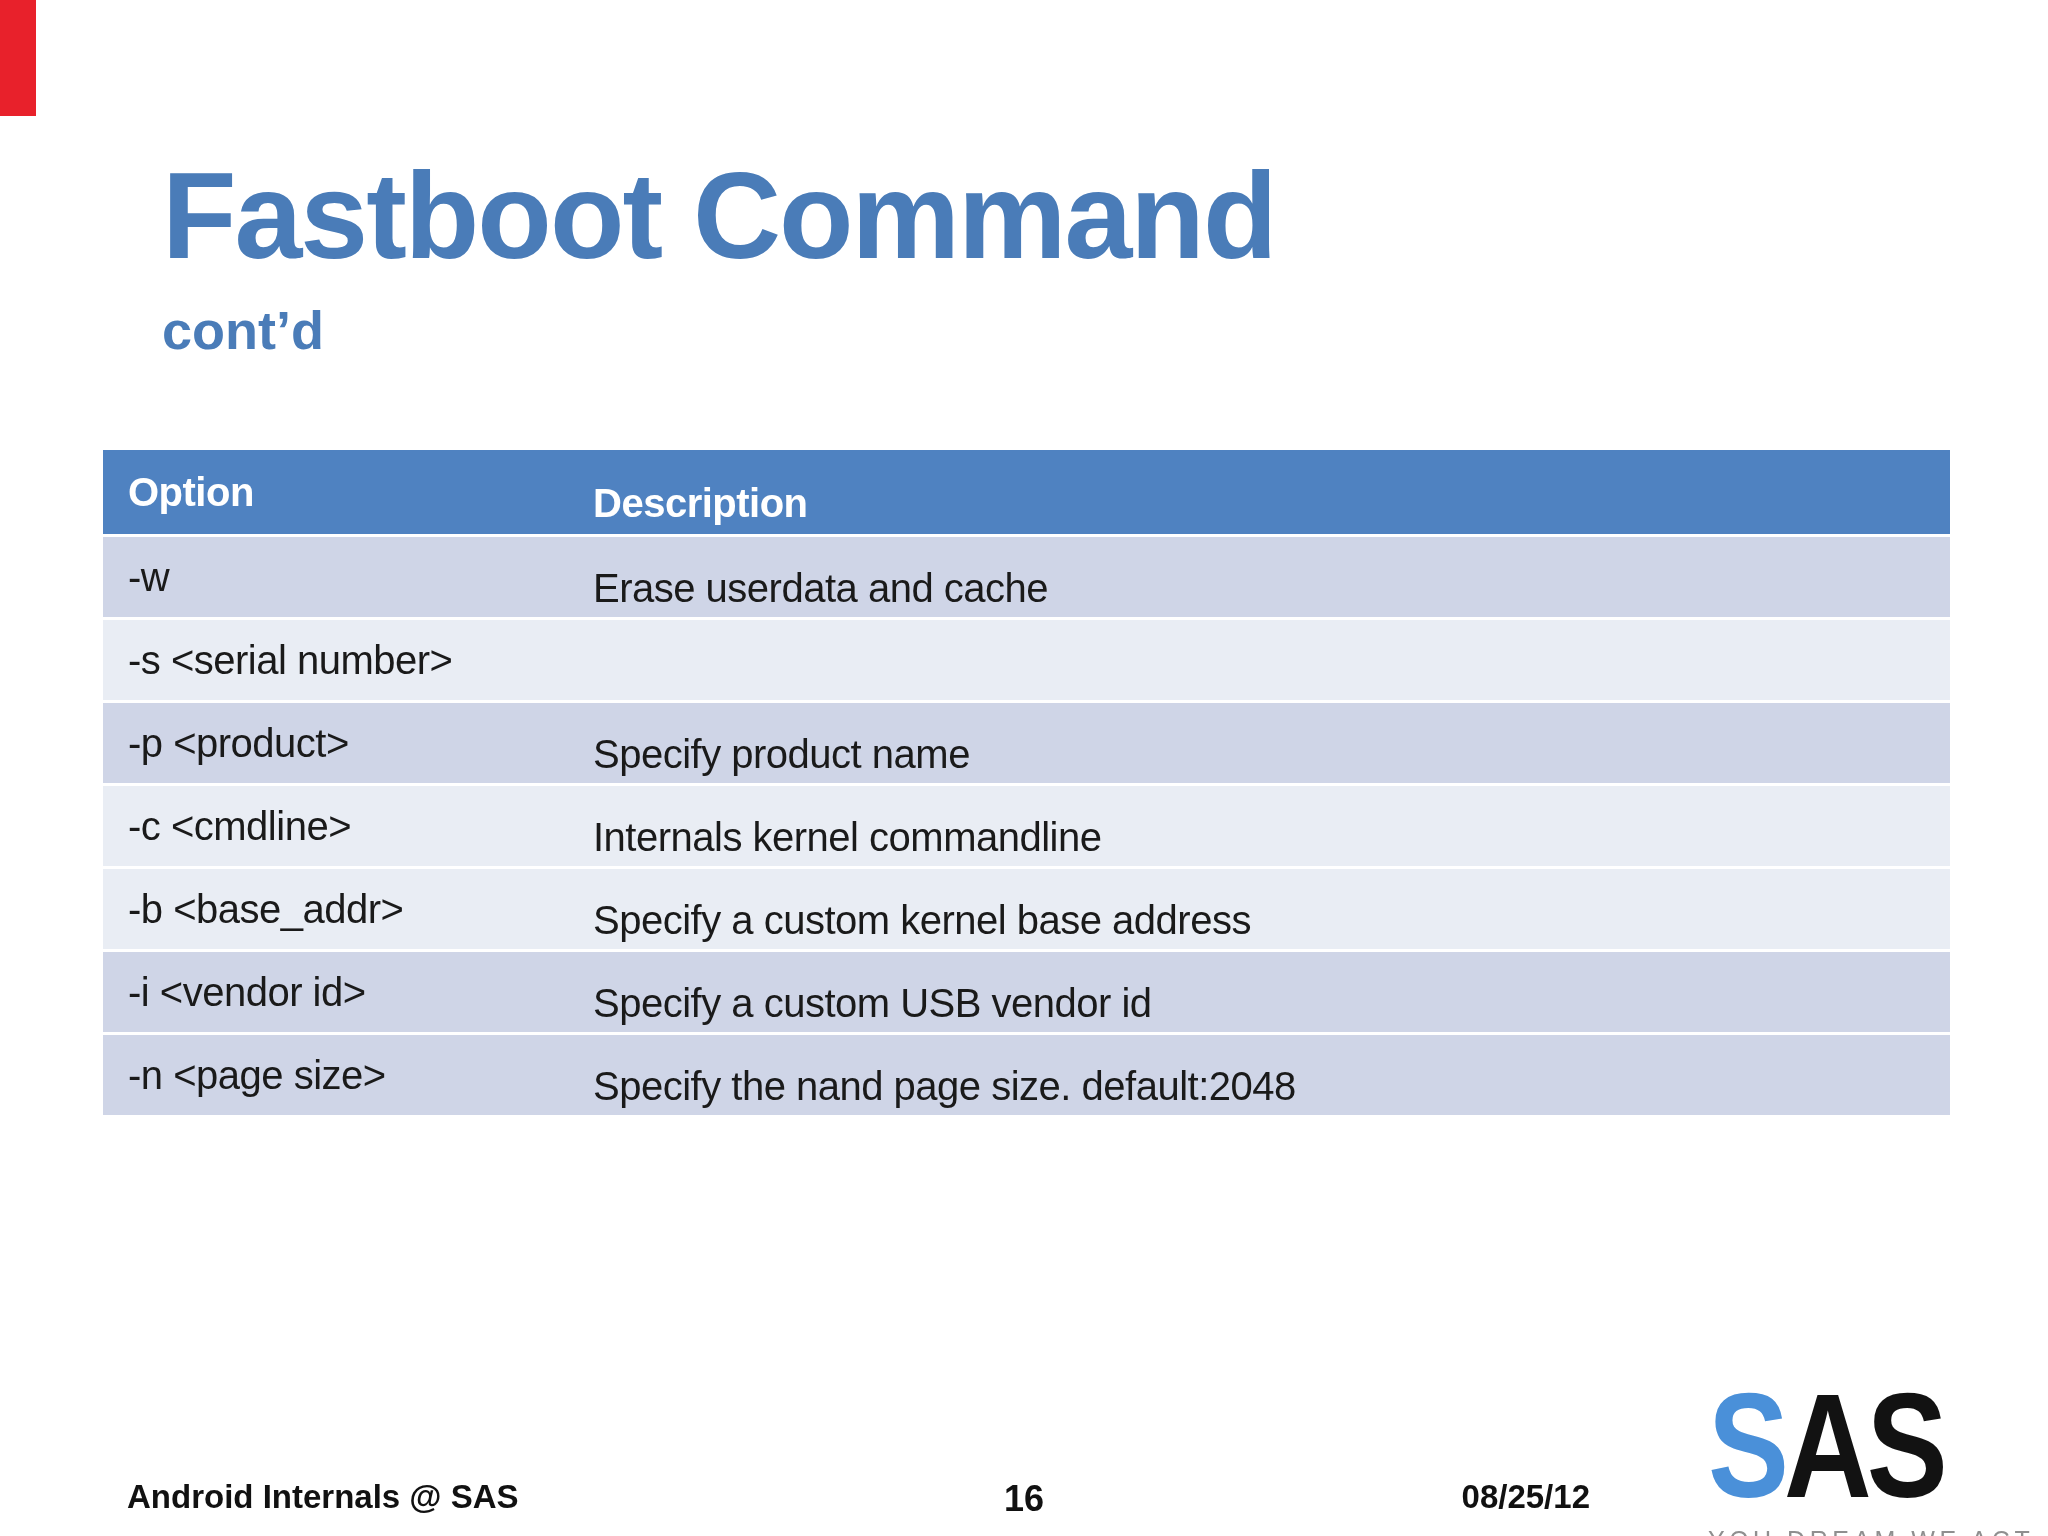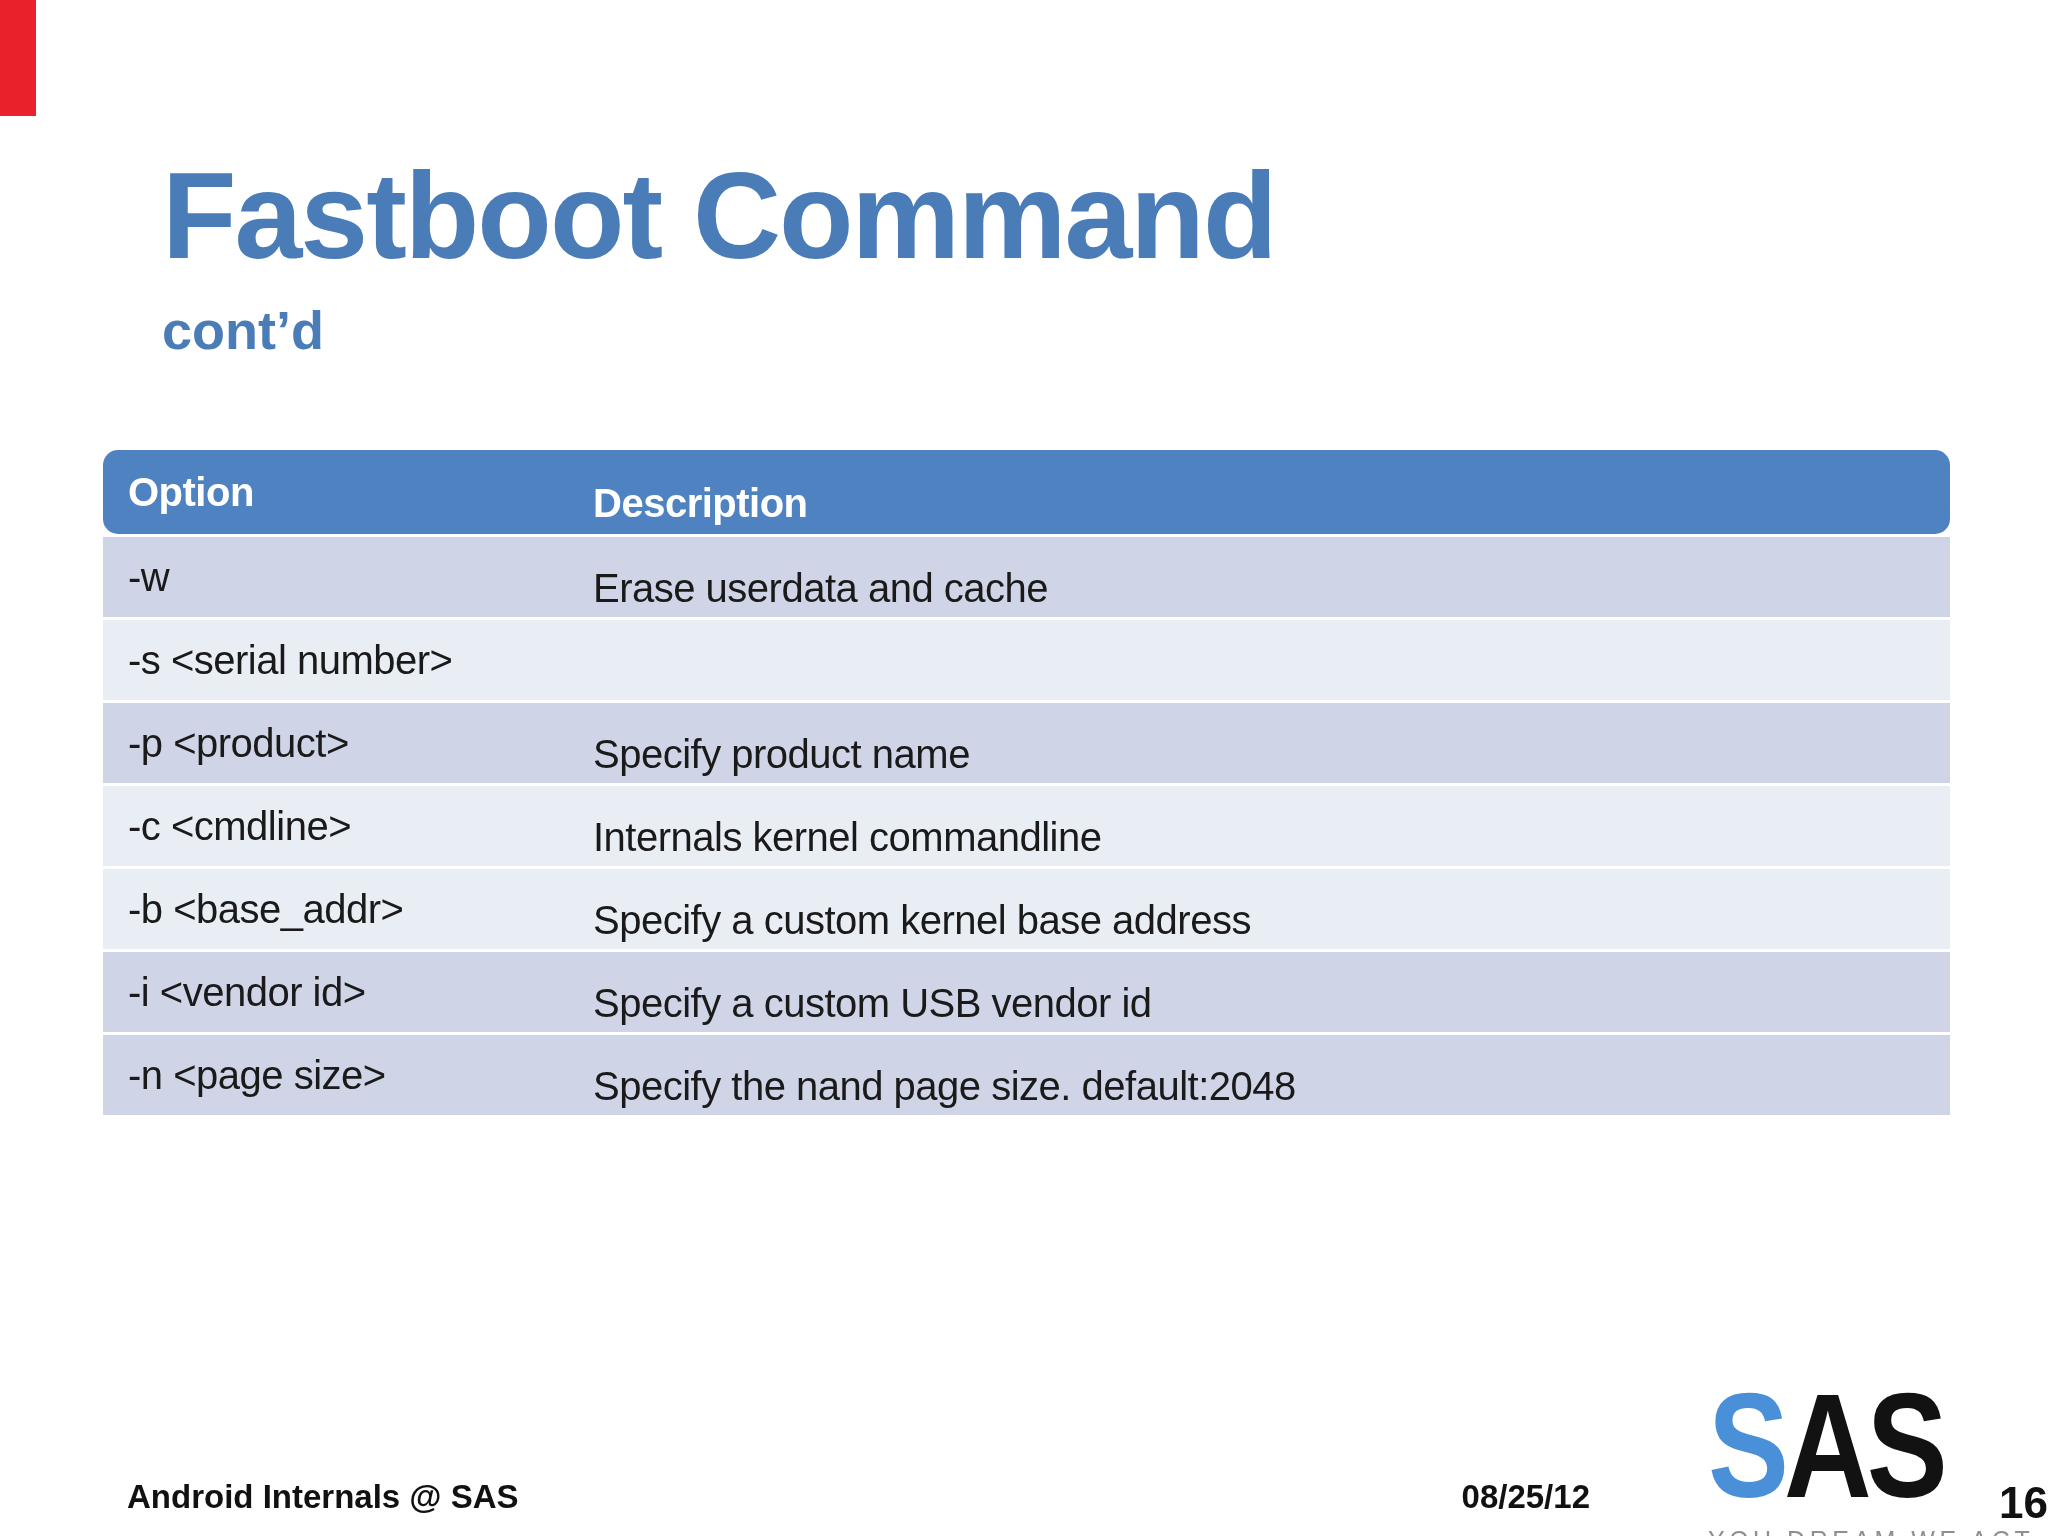--- a/index.html
+++ b/index.html
@@ -33,21 +33,21 @@
     position:absolute;left:103px;top:450px;
     width:1847px;
   }
   .t-row{
     display:flex;align-items:center;
     box-sizing:border-box;
   }
   .t-header{
     height:84px;
     background:#4f82c1;
-    color:#ffffff;font-weight:bold;border-radius:15px;
+    color:#ffffff;font-weight:bold;
   }
   .t-data{
     height:83px;
     border-top:3px solid #ffffff;
     color:#1a1a1a;
   }
   .t-data.band-dark{background:#cfd5e7;}
   .t-data.band-light{background:#e9edf4;}
   .col-option{
     width:466px;box-sizing:border-box;
@@ -63,22 +63,22 @@
     margin-top:23px;
   }
   .t-header .col-option,.t-header .col-desc{font-size:40px;}
   .footer-left{
     position:absolute;left:127px;top:1478px;
     font-size:33px;font-weight:bold;color:#111111;
     white-space:nowrap;
   }
   .footer-page{
     position:absolute;left:0;top:1478px;width:2048px;
-    text-align:right;
-    font-size:44px;font-weight:bold;color:#111111;
+    text-align:center;
+    font-size:36px;font-weight:bold;color:#111111;
     pointer-events:none;
   }
   .footer-date{
     position:absolute;right:458px;top:1478px;
     font-size:33px;font-weight:bold;color:#111111;
     white-space:nowrap;
   }
   .sas-logo{
     position:absolute;right:90px;top:1372px;
     width:250px;text-align:left;line-height:1;

